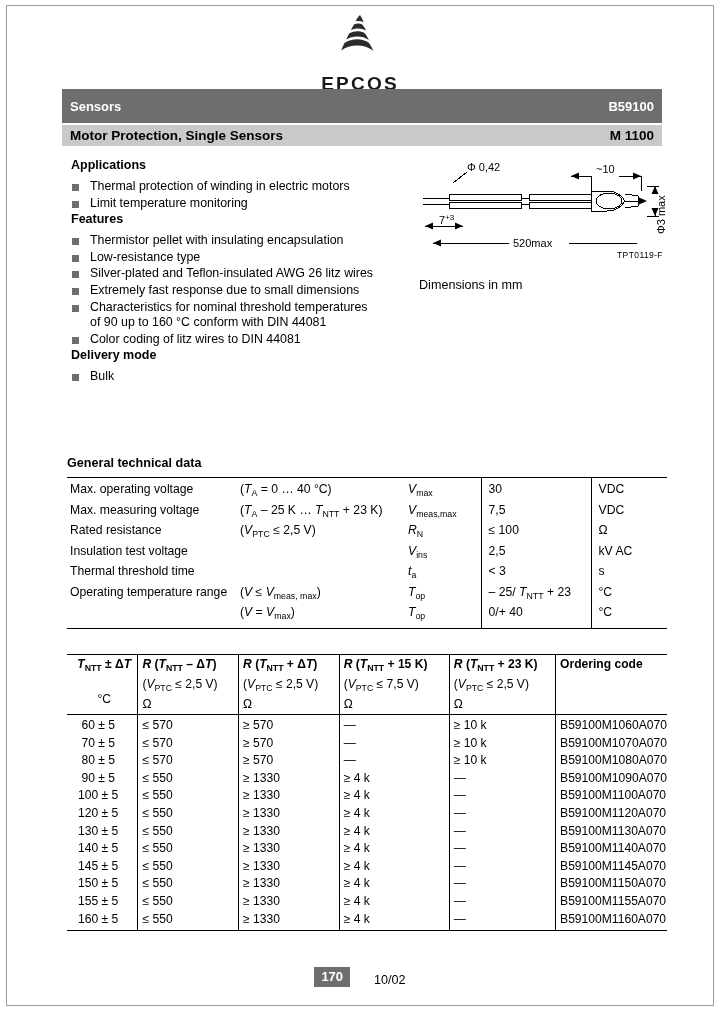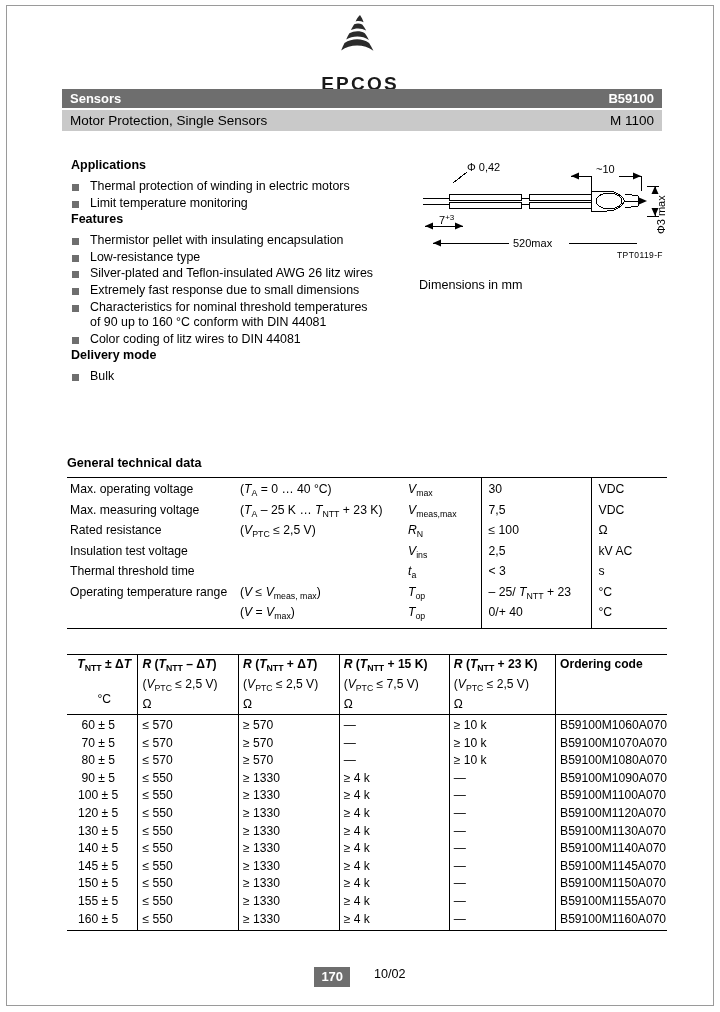--- a/index.html
+++ b/index.html
@@ -36,25 +36,25 @@
     letter-spacing: 2.2px;
     margin-top: 17px;
     color: #1a1a1a;
   }
 
   
   .bars { position:absolute; left:55px; top:83px; width:600px; }
   .bar {
     display:flex; justify-content:space-between; align-items:center;
     padding: 0 8px;
-    height: 19px;
+    height: 34px;
   }
   .bar-top { background:#6e6e6e; color:#ffffff; font-weight:bold; font-size:13px; }
   .bar-bottom {
-    background:#c9c9c9; color:#000; font-weight:normal; font-size:13.5px;
+    background:#c9c9c9; color:#000; font-weight:bold; font-size:13.5px;
     height: 21px; margin-top: 2px; gap: 21px;
   }
 
   
   .left-col { position:absolute; left:64px; top:152px; width:345px; }
   h2.sec {
     font-size: 12.5px; font-weight: bold; margin: 0 0 7px 0;
   }
   .sec-gap { margin-top: 17px; }
   ul.bullets { list-style:none; margin:0 0 0 0; padding:0; }
@@ -125,21 +125,21 @@
   .esp .col-r3 { width: 122px; }
   .esp .col-r4 { width: 116px; }
   .esp td.col-t { text-align: center; padding-right: 12px;}
   .hdr-l1 { display:block;font-weight:bold; }
   .hdr-l2 { display:block; }
   .hdr-l3 { display:block; }
 
   
   .footer {
     position:absolute; left:0; right:0; bottom:18px;
-    display:flex; justify-content:center; align-items:flex-start;
+    display:flex; justify-content:center; align-items:flex-end;
   }
   .pagebox {
     background:#6e6e6e; color:#fff; font-weight:bold; font-size:13px;
     padding: 2px 7px 3px 7px;
   }
   .pagedate { font-size:12.6px; margin-left:24px; }
 
   
   i.v { font-style: italic; }
   sub { font-size: 0.72em; font-style: normal; }

